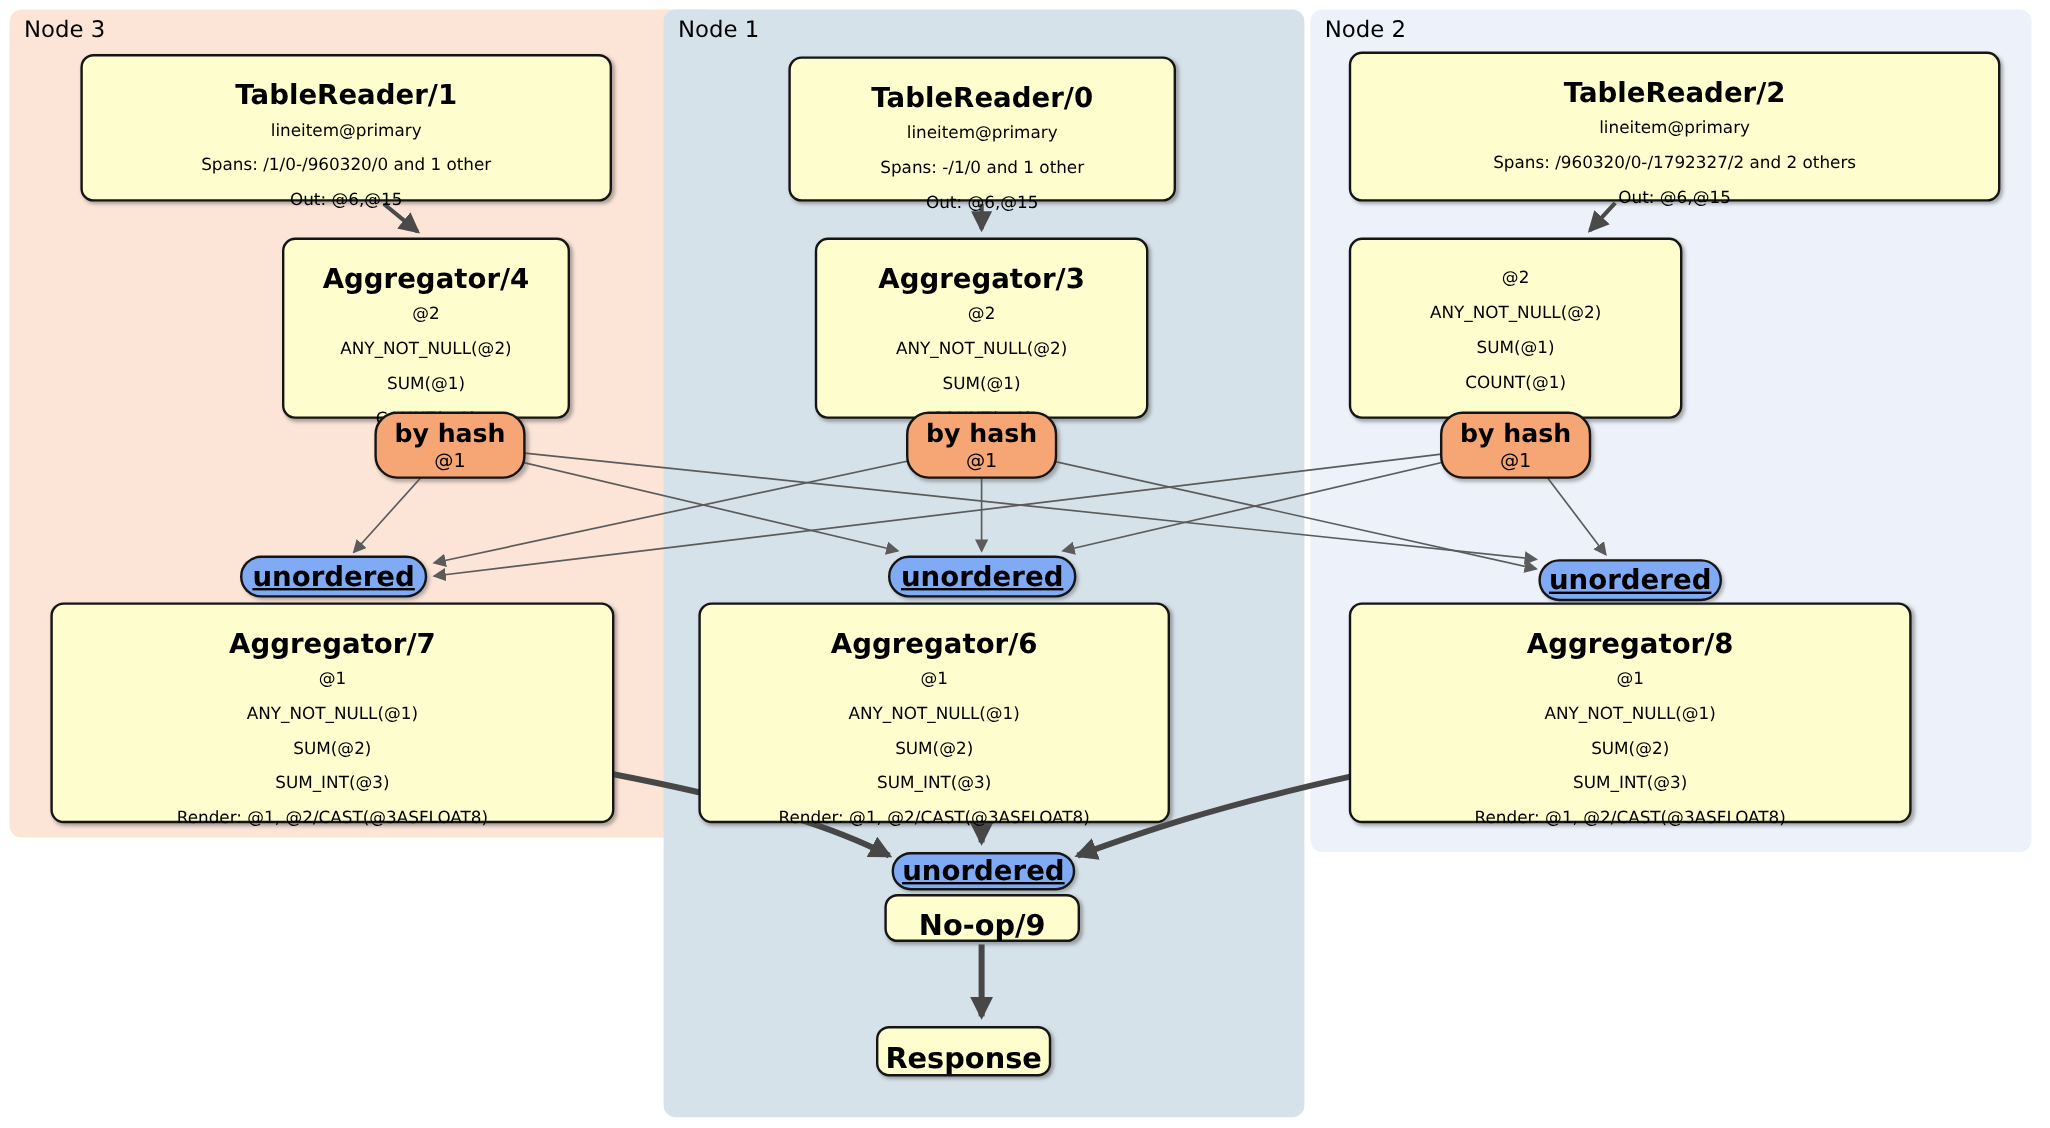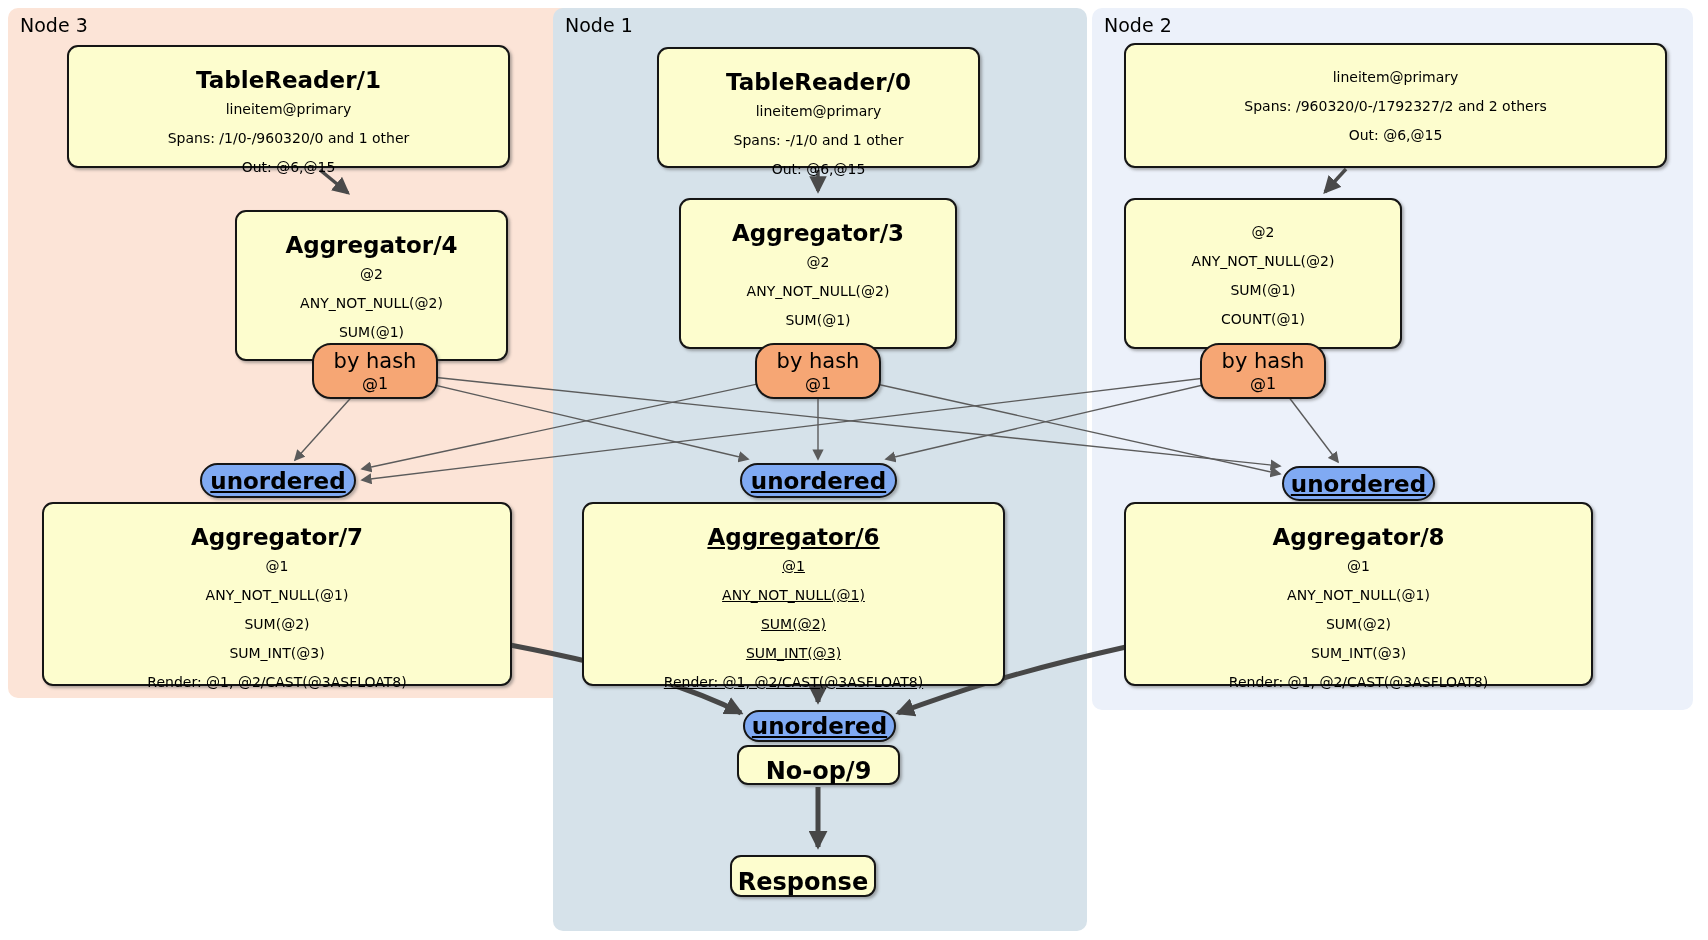--- a/index.html
+++ b/index.html
@@ -19,21 +19,21 @@
           text-align:center; z-index:2; padding-top:18px;
           box-shadow:2px 2px 3px rgba(80,80,80,.45); }
   .pbox .t { font-weight:bold; font-size:23px; line-height:30px; white-space:nowrap; }
   .pbox .l { font-size:14px; line-height:29px; white-space:nowrap; }
   .endbox { display:flex; align-items:center; justify-content:center; padding-top:12px; }
   .endbox .t { font-size:24px; }
 
   .pill { position:absolute; border:2px solid #151515; text-align:center; z-index:3;
           box-shadow:2px 2px 3px rgba(80,80,80,.4); }
   .hash { background:#f6a674; border-radius:19px; }
-  .hash .t { font-weight:normal; font-size:21px; line-height:25px; padding-top:4px; white-space:nowrap; }
+  .hash .t { font-weight:bold; font-size:21px; line-height:25px; padding-top:4px; white-space:nowrap; }
   .hash .d { font-size:16px; line-height:20px; white-space:nowrap; }
   .stream { background:#80aaf3; border-radius:18px; display:flex; align-items:center; justify-content:center; }
   .stream .t { font-weight:bold; font-size:23px; white-space:nowrap;text-decoration:underline; }
 </style>
 </head>
 <body>
 
 <div class="canvas">
 
   <div class="band band-node3" style="left:8px;top:8px;width:590px;height:690px;">
@@ -91,26 +91,27 @@
     <div class="l">Spans: /1/0-/960320/0 and 1 other</div>
     <div class="l">Out: @6,@15</div>
   </div>
   <div class="pbox" style="left:657px;top:47px;width:323px;height:121px;">
     <div class="t">TableReader/0</div>
     <div class="l">lineitem@primary</div>
     <div class="l">Spans: -/1/0 and 1 other</div>
     <div class="l">Out: @6,@15</div>
   </div>
   <div class="pbox" style="left:1124px;top:43px;width:543px;height:125px;">
+    <div class="t">TableReader/2</div>
     <div class="l">lineitem@primary</div>
     <div class="l">Spans: /960320/0-/1792327/2 and 2 others</div>
     <div class="l">Out: @6,@15</div>
   </div>
 
-  <div class="pbox" style="left:235px;top:210px;width:273px;height:151px;">
+  <div class="pbox" style="left:235px;top:198px;width:240px;height:151px;">
     <div class="t">Aggregator/4</div>
     <div class="l">@2</div>
     <div class="l">ANY_NOT_NULL(@2)</div>
     <div class="l">SUM(@1)</div>
     <div class="l">COUNT(@1)</div>
   </div>
   <div class="pbox" style="left:679px;top:198px;width:278px;height:151px;">
     <div class="t">Aggregator/3</div>
     <div class="l">@2</div>
     <div class="l">ANY_NOT_NULL(@2)</div>
@@ -148,21 +149,21 @@
   </div>
 
   <div class="pbox" style="left:42px;top:502px;width:470px;height:184px;">
     <div class="t">Aggregator/7</div>
     <div class="l">@1</div>
     <div class="l">ANY_NOT_NULL(@1)</div>
     <div class="l">SUM(@2)</div>
     <div class="l">SUM_INT(@3)</div>
     <div class="l">Render: @1, @2/CAST(@3ASFLOAT8)</div>
   </div>
-  <div class="pbox" style="left:582px;top:502px;width:423px;height:184px;text-decoration:underline;">
+  <div class="pbox" style="left:582px;top:502px;width:393px;height:184px;">
     <div class="t">Aggregator/6</div>
     <div class="l">@1</div>
     <div class="l">ANY_NOT_NULL(@1)</div>
     <div class="l">SUM(@2)</div>
     <div class="l">SUM_INT(@3)</div>
     <div class="l">Render: @1, @2/CAST(@3ASFLOAT8)</div>
   </div>
   <div class="pbox" style="left:1124px;top:502px;width:469px;height:184px;">
     <div class="t">Aggregator/8</div>
     <div class="l">@1</div>

